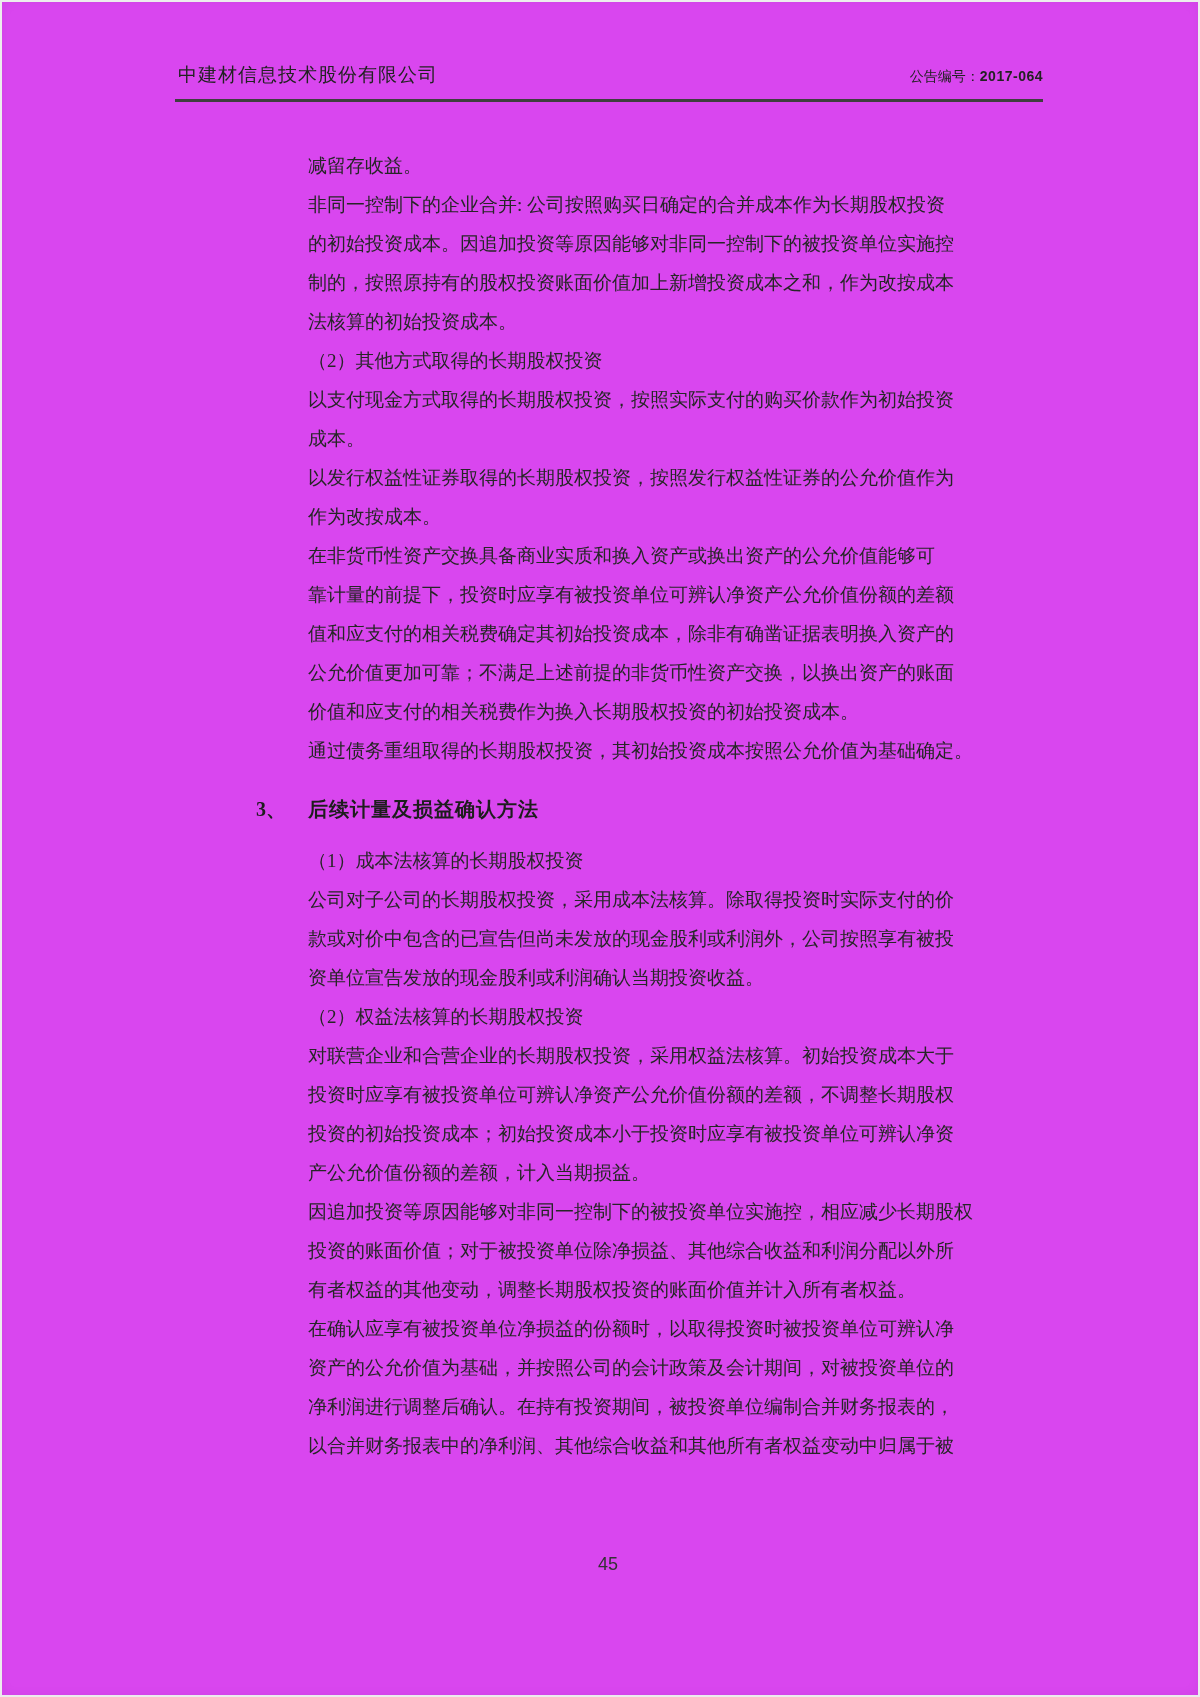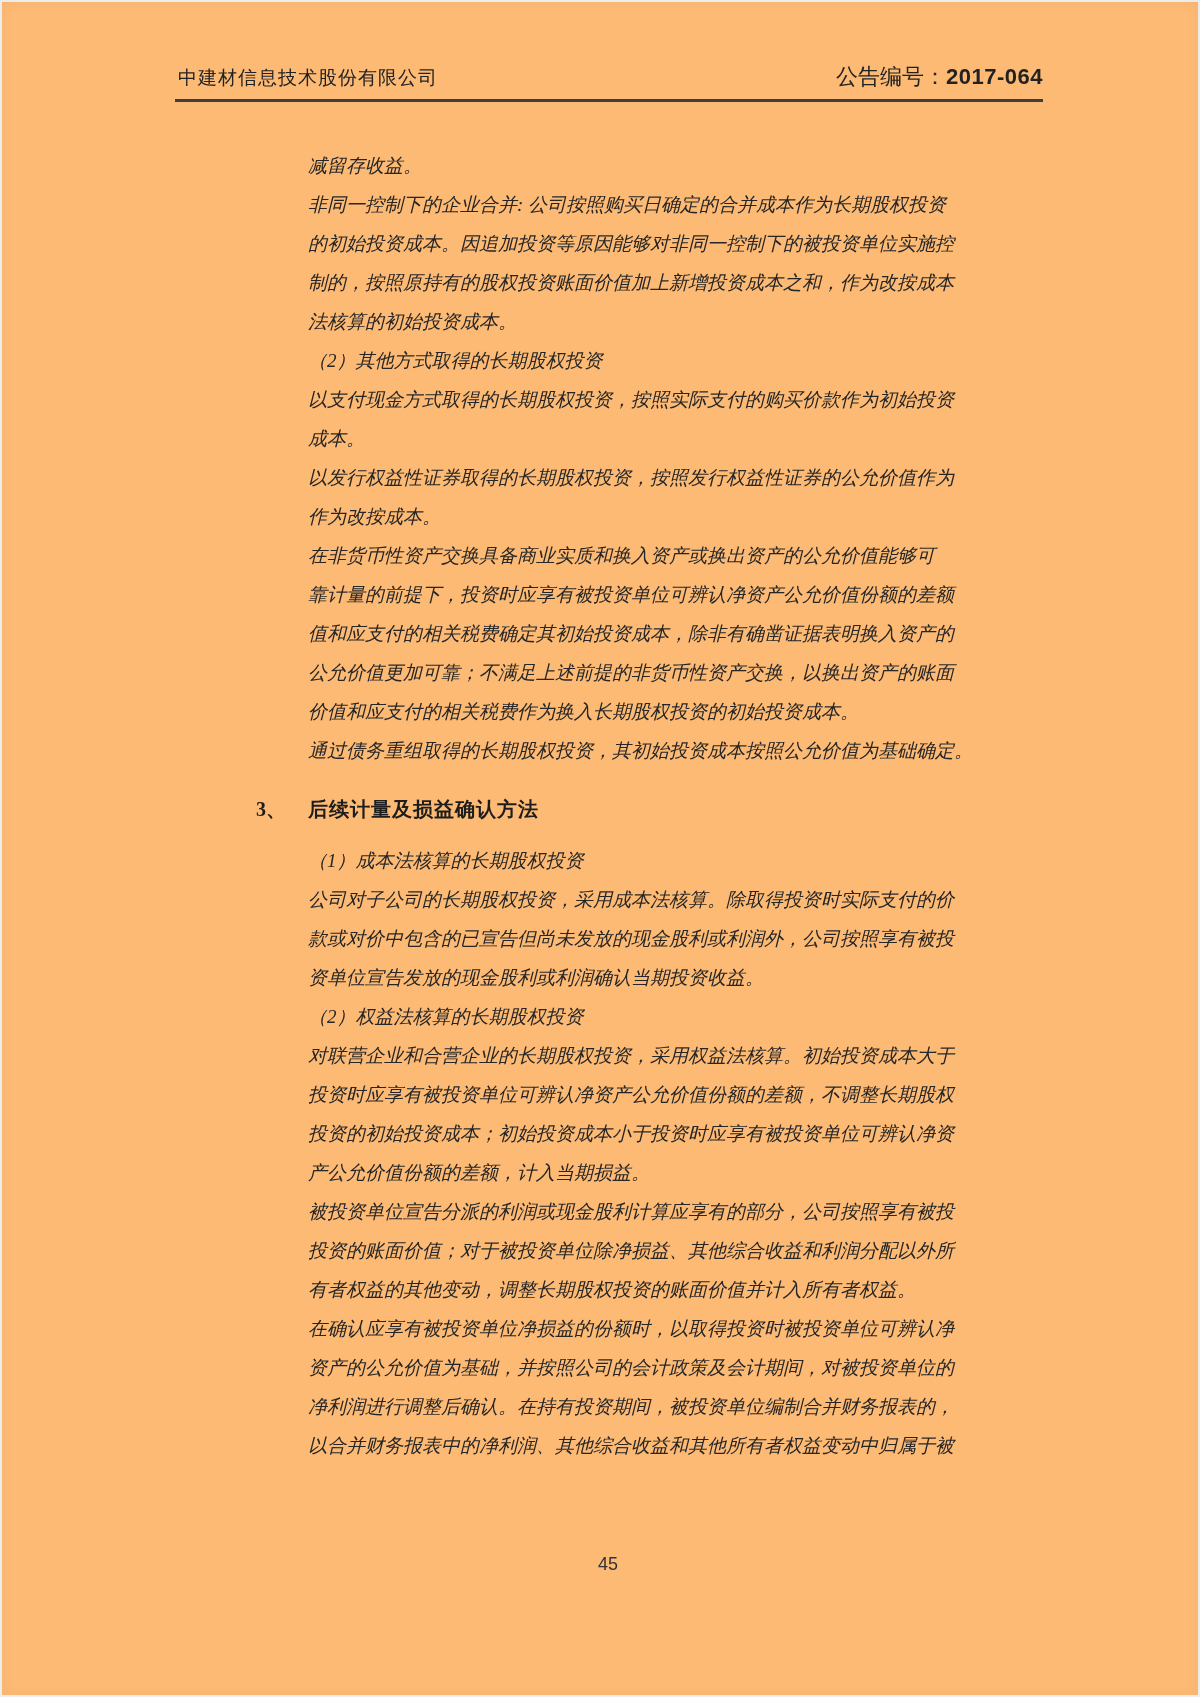--- a/index.html
+++ b/index.html
@@ -4,21 +4,21 @@
 <style>
   html, body {
     margin: 0;
     padding: 0;
     background: #ffffff;
   }
   .page {
     position: relative;
     width: 1200px;
     height: 1697px;
-    background: #fdba74;
+    background: #d946ef;
     box-shadow: inset 0 0 0 2px #ececec, inset 0 0 14px rgba(0,0,0,0.06);
     overflow: hidden;
     font-family: "Liberation Serif", "DejaVu Serif", serif;
     color: #2a2a2a;
   }
 
   
   .header {
     position: absolute;
     top: 62px;
@@ -27,21 +27,21 @@
     display: flex;
     justify-content: space-between;
     align-items: baseline;
   }
   .header-company {
     font-size: 19px;
     letter-spacing: 1px;
     color: #222222;
   }
   .header-notice {
-    font-size: 22px;
+    font-size: 14px;
     color: #222222;
   }
   .header-notice .notice-number {
     font-family: "Liberation Sans", "DejaVu Sans", sans-serif;
     font-weight: bold;
     letter-spacing: 0.5px;
   }
   .header-rule {
     position: absolute;
     top: 99px;
@@ -56,21 +56,20 @@
     position: absolute;
     top: 146px;
     left: 308px;
     width: 652px;
     font-size: 19px;
     line-height: 39px;
     color: #262626;
   }
   .line {
     white-space: nowrap;
-    font-style: italic;
   }
 
   .section-heading {
     position: relative;
     margin-top: 20px;
     margin-bottom: 12px;
     font-family: "Liberation Sans", "DejaVu Sans", sans-serif;
     font-weight: bold;
     font-size: 20px;
     line-height: 39px;
@@ -134,21 +133,21 @@
 
     <div class="line">（1）成本法核算的长期股权投资</div>
     <div class="line">公司对子公司的长期股权投资，采用成本法核算。除取得投资时实际支付的价</div>
     <div class="line">款或对价中包含的已宣告但尚未发放的现金股利或利润外，公司按照享有被投</div>
     <div class="line">资单位宣告发放的现金股利或利润确认当期投资收益。</div>
     <div class="line">（2）权益法核算的长期股权投资</div>
     <div class="line">对联营企业和合营企业的长期股权投资，采用权益法核算。初始投资成本大于</div>
     <div class="line">投资时应享有被投资单位可辨认净资产公允价值份额的差额，不调整长期股权</div>
     <div class="line">投资的初始投资成本；初始投资成本小于投资时应享有被投资单位可辨认净资</div>
     <div class="line">产公允价值份额的差额，计入当期损益。</div>
-    <div class="line">被投资单位宣告分派的利润或现金股利计算应享有的部分，公司按照享有被投</div>
+    <div class="line">因追加投资等原因能够对非同一控制下的被投资单位实施控，相应减少长期股权</div>
     <div class="line">投资的账面价值；对于被投资单位除净损益、其他综合收益和利润分配以外所</div>
     <div class="line">有者权益的其他变动，调整长期股权投资的账面价值并计入所有者权益。</div>
     <div class="line">在确认应享有被投资单位净损益的份额时，以取得投资时被投资单位可辨认净</div>
     <div class="line">资产的公允价值为基础，并按照公司的会计政策及会计期间，对被投资单位的</div>
     <div class="line">净利润进行调整后确认。在持有投资期间，被投资单位编制合并财务报表的，</div>
     <div class="line">以合并财务报表中的净利润、其他综合收益和其他所有者权益变动中归属于被</div>
   </div>
 
   <div class="footer">
     <span>45</span>

